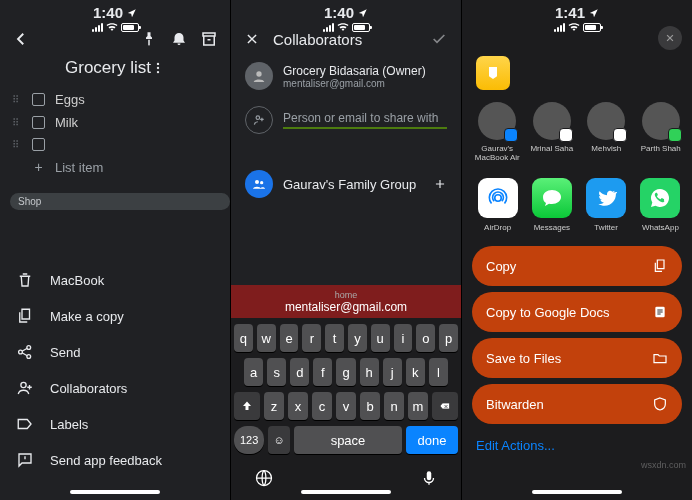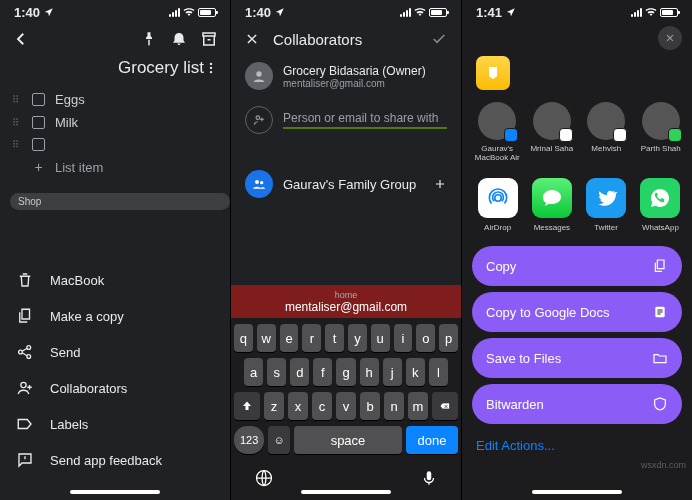--- a/index.html
+++ b/index.html
@@ -1,36 +1,36 @@
 <!DOCTYPE html>
 <html><head>
 <meta charset="utf-8">
 <style>
   * { margin: 0; padding: 0; box-sizing: border-box; font-family: -apple-system, BlinkMacSystemFont, sans-serif; }
   body { background: #fff; width: 692px; height: 500px; display: flex; overflow: hidden; }
   .screen { height: 500px; background: #202124; color: #e8eaed; position: relative; display: flex; flex-direction: column; }
   .s1 { width: 230px; }
   .s2 { width: 232px; border-left: 1px solid #000; border-right: 1px solid #000; }
   .s3 { width: 230px; background: #1c1c1e; }
-  .status-bar { height: 20px; display: flex; justify-content: space-between; align-items: center; padding: 4px 14px 0; font-size: 13px; font-weight: 600; }
+  .status-bar { height: 20px; display: flex; justify-content: space-between; align-items: center; padding: 4px 14px 0; font-size: 15px; font-weight: 600; flex-direction: column; }
   .status-left { display: flex; align-items: center; gap: 4px; }
   .status-right { display: flex; align-items: center; gap: 3px; }
   .sig { display: inline-flex; align-items: flex-end; gap: 1px; }
   .sig i { width: 2px; background: #fff; border-radius: 1px; }
   .sig i:nth-child(1){height:3px}.sig i:nth-child(2){height:5px}.sig i:nth-child(3){height:7px}.sig i:nth-child(4){height:9px}
   .wifi-ico { width: 12px; height: 12px; }
   .bat-ico { width: 18px; height: 9px; border: 1px solid #fff; border-radius: 2px; position: relative; }
   .bat-ico::after { content:''; position:absolute; right:-3px; top:2px; width:2px; height:3px; background:#fff; border-radius:0 1px 1px 0;}
   .bat-ico i { position:absolute; left:1px; top:1px; bottom:1px; width:70%; background:#fff; border-radius:1px;}
 
   
   .s1-topbar { display: flex; align-items: center; padding: 10px 12px 6px; gap: 12px; }
   .s1-topbar .sp { flex: 1; }
   .ico { width: 18px; height: 18px; fill: #e8eaed; color: #e8eaed; display: block; }
-  .s1-title { display: flex; align-items: center; justify-content: flex-end; padding: 4px 12px 10px; }
+  .s1-title { display: flex; align-items: center; justify-content: center; padding: 4px 24px 10px; }
   .s1-title h1 { font-size: 17px; font-weight: 400; color: #e8eaed; }
   .list { padding: 0 12px; }
   .li-row { display: flex; align-items: center; gap: 10px; padding: 4px 0; font-size: 13px; color: #cfcfcf; }
   .drag { color: #5f6368; font-size: 10px; letter-spacing: -2px; width: 10px; }
   .chk { width: 13px; height: 13px; border: 1.5px solid #9aa0a6; border-radius: 2px; }
   .plus { width: 13px; text-align: center; color: #9aa0a6; font-size: 14px; }
   .listitem { color: #9aa0a6; }
   .shop-chip { margin: 14px 0 0 10px; background: #3c4043; color: #c5c8cc; border-radius: 10px; font-size: 10px; padding: 3px 8px; display: inline-block; }
   .s1-menu { margin-top: auto; padding-bottom: 22px; }
   .menu-item { display: flex; align-items: center; gap: 16px; padding: 9px 16px; font-size: 13px; color: #e8eaed; }
@@ -69,21 +69,21 @@
   .note-ico { width: 34px; height: 34px; background: linear-gradient(#ffd54a, #fbbc04); border-radius: 7px; margin: 0 0 12px 14px; display:flex;align-items:center;justify-content:center; }
   .note-ico svg{width:16px;height:16px;fill:#fff;}
   .contacts { display: flex; gap: 8px; padding: 0 8px 10px 12px; overflow: hidden; }
   .contact { width: 48px; text-align: center; font-size: 8px; color: #ccc; }
   .cava { width: 38px; height: 38px; border-radius: 50%; background: #555; margin: 0 auto 4px; position: relative; }
   .cava .badge { position: absolute; bottom: -2px; right: -2px; width: 14px; height: 14px; border-radius: 4px; border: 1.5px solid #1c1c1e; }
   .apps { display: flex; gap: 7px; padding: 6px 8px 14px 12px; }
   .app { width: 48px; text-align: center; font-size: 8px; color: #ccc; }
   .aico { width: 40px; height: 40px; border-radius: 9px; margin: 0 auto 5px; display:flex;align-items:center;justify-content:center; }
   .actions { padding: 0 10px; }
-  .act { background: #8b5cf6; border-radius: 20px; padding: 12px 14px; margin-bottom: 6px; display: flex; align-items: center; justify-content: space-between; font-size: 13px; color: #fff; }
+  .act { background: #c2410c; border-radius: 20px; padding: 12px 14px; margin-bottom: 6px; display: flex; align-items: center; justify-content: space-between; font-size: 13px; color: #fff; }
   .edit-link { color: #0a84ff; font-size: 13px; padding: 8px 14px; }
   .watermark { position: absolute; bottom: 30px; right: 6px; font-size: 9px; color: #888; opacity:.6; }
 </style>
 </head>
 <body>
 
 <div class="screen s1">
   <div class="status-bar">
     <div class="status-left">
         <span>1:40</span>

